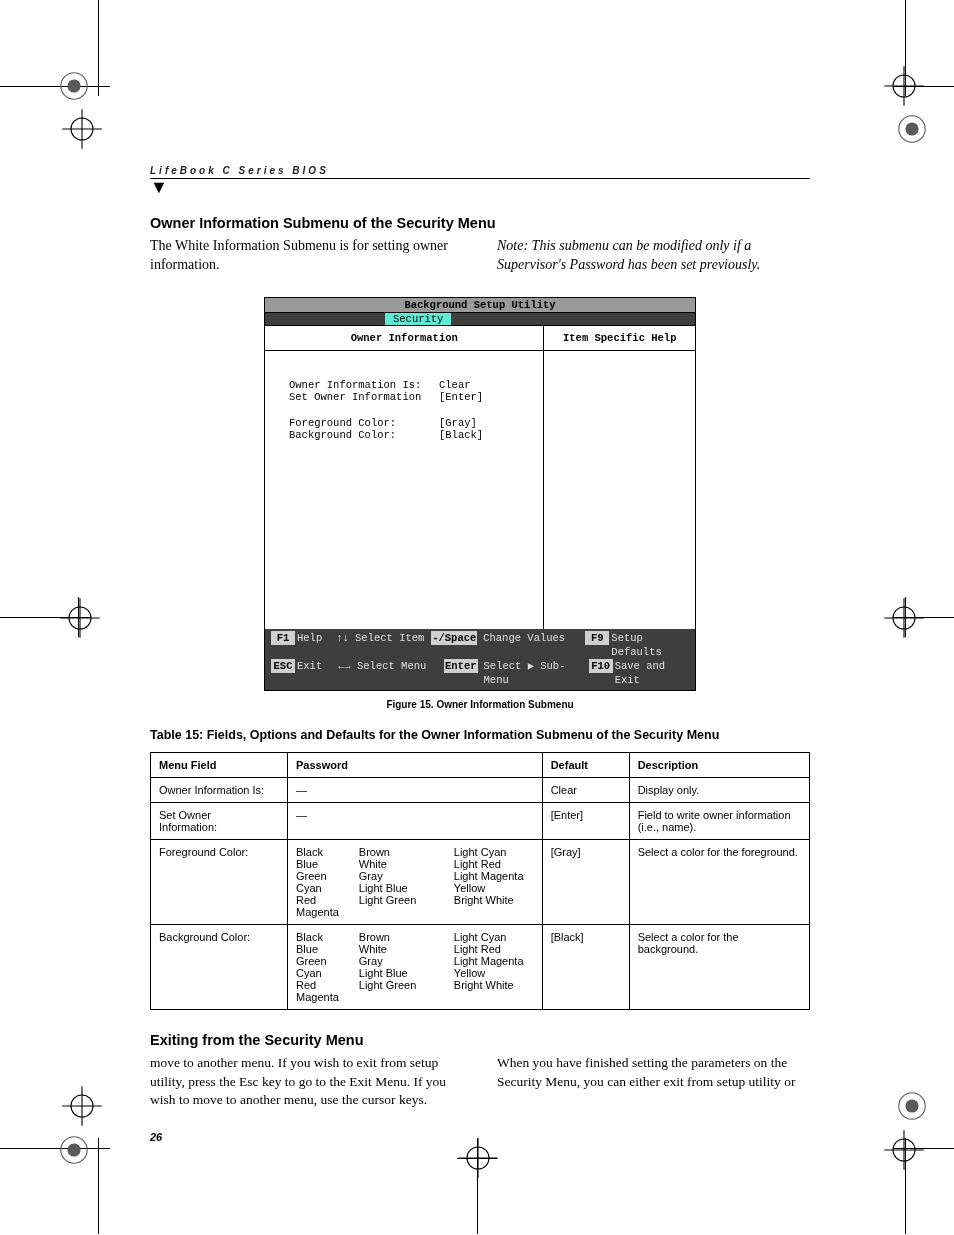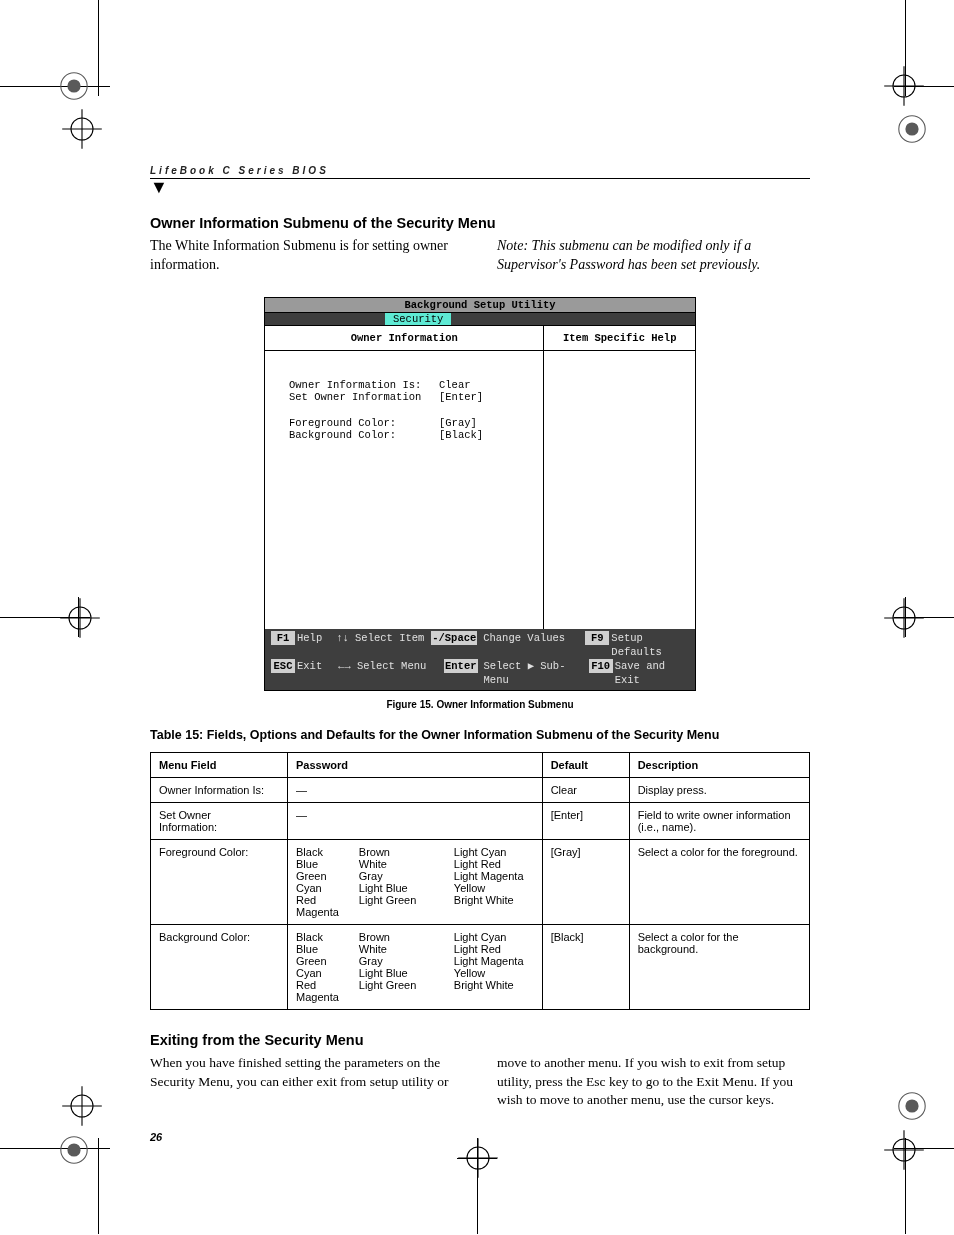--- a/index.html
+++ b/index.html
@@ -326,21 +326,21 @@
       <th style="width:120px">Menu Field</th>
       <th colspan="2" style="width:280px">Password</th>
       <th style="width:70px">Default</th>
       <th>Description</th>
     </tr>
     <tr>
       <td>Owner Information Is:</td>
       <td style="border-right:none">—</td>
       <td style="border-left:none"></td>
       <td>Clear</td>
-      <td>Display press.</td>
+      <td>Display only.</td>
     </tr>
     <tr>
       <td style="white-space:pre-line">Set Owner
 Information:</td>
       <td style="border-right:none">—</td>
       <td style="border-left:none"></td>
       <td>[Enter]</td>
       <td>Field to write owner information (i.e., name).</td>
     </tr>
     <tr>
@@ -392,19 +392,19 @@
 Bright White</td>
       <td>[Black]</td>
       <td>Select a color for the background.</td>
     </tr>
   </tbody>
     </table>
 
   <div class="exit-section">
     <div class="h2">Exiting from the Security Menu</div>
     <div class="two-col">
+      <div>move to another menu. If you wish to exit from setup utility, press the Esc key to go to the Exit Menu. If you wish to move to another menu, use the cursor keys.</div>
       <div>When you have finished setting the parameters on the Security Menu, you can either exit from setup utility or</div>
-      <div>move to another menu. If you wish to exit from setup utility, press the Esc key to go to the Exit Menu. If you wish to move to another menu, use the cursor keys.</div>
     </div>
   </div>
 
   <div class="page-num">26</div>
 </div>
 
 </body></html>

